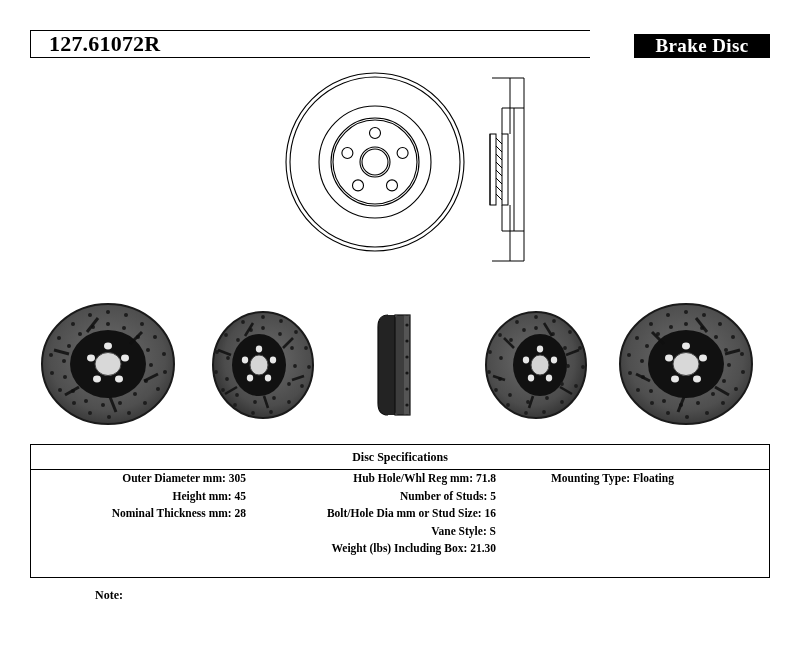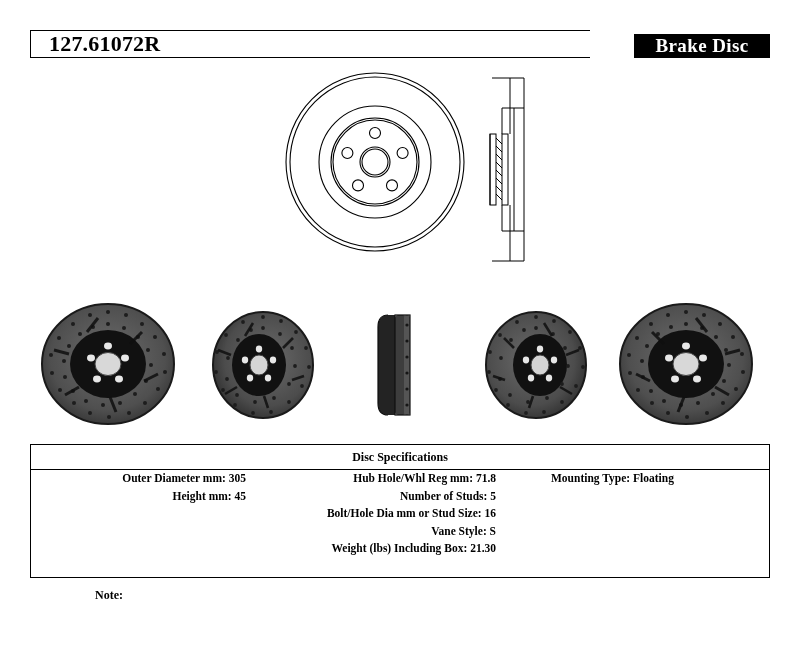--- a/index.html
+++ b/index.html
@@ -471,20 +471,24 @@
 
       <div class="spec-col col-a">
         <div class="spec-line">
           <span>Outer Diameter mm:</span>
           <span class="val">305</span>
         </div>
         <div class="spec-line">
           <span>Height mm:</span>
           <span class="val">45</span>
         </div>
+        <div class="spec-line">
+          <span>Nominal Thickness mm:</span>
+          <span class="val">28</span>
+        </div>
       </div>
 
       <div class="spec-col col-b">
         <div class="spec-line">
           <span>Hub Hole/Whl Reg mm:</span>
           <span class="val">71.8</span>
         </div>
         <div class="spec-line">
           <span>Number of Studs:</span>
           <span class="val">5</span>

